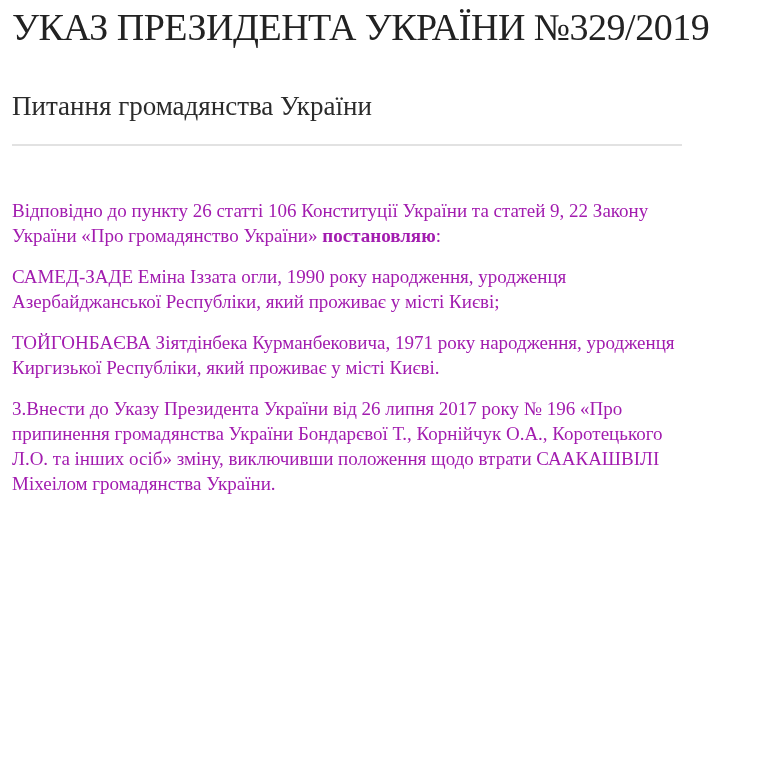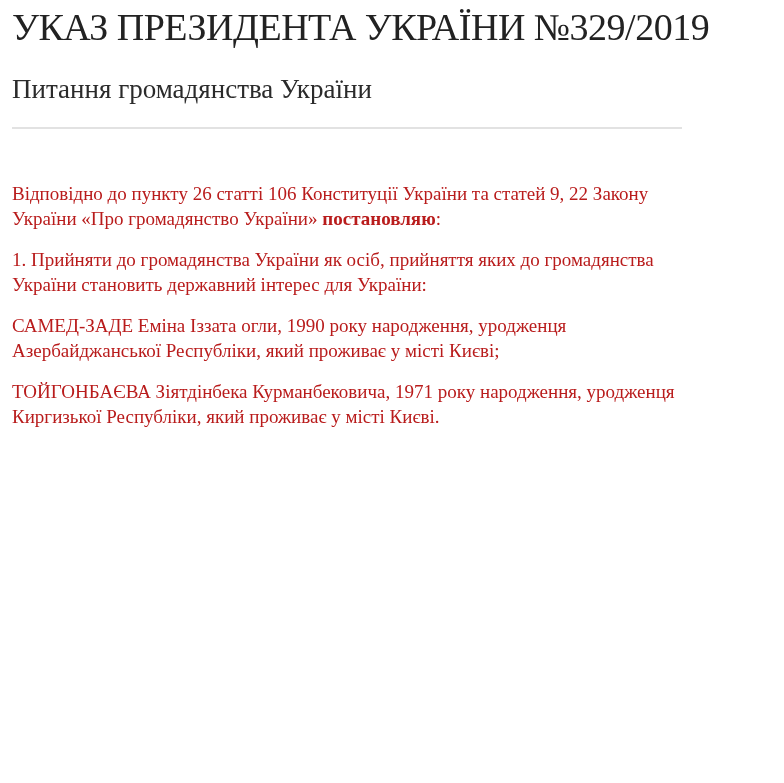--- a/index.html
+++ b/index.html
@@ -24,65 +24,65 @@
   h1.decree-title {
     margin: 6px 0 0 0;
     font-size: 38px;
     line-height: 1.15;
     font-weight: 400;
     color: #222222;
     letter-spacing: -0.5px;
     white-space: nowrap;
   }
   h2.decree-subtitle {
-    margin: 23px 0 0 0;
+    margin: 40px 0 0 0;
     font-size: 27px;
     line-height: 1.2;
     font-weight: 400;
     color: #2b2b2b;
   }
   hr.divider {
     border: none;
     border-top: 2px solid #e2e2e2;
     margin: 22px 0 0 0;
     width: 100%;
   }
   article.decree-body {
     padding-top: 52px;
   }
   article.decree-body p {
     margin: 0 0 16px 0;
     font-size: 19px;
     line-height: 25px;
-    color: #b91c1c;
+    color: #a21caf;
   }
   article.decree-body p strong {
     font-weight: 700;
   }
 </style>
 </head>
 <body>
 
 <main class="page">
 
   <h1 class="decree-title">УКАЗ ПРЕЗИДЕНТА УКРАЇНИ №329/2019</h1>
 
   <h2 class="decree-subtitle">Питання громадянства України</h2>
 
   <hr class="divider">
 
   <article class="decree-body">
 
     <p><span>Відповідно до пункту 26 статті 106 Конституції України та статей 9, 22 Закону України «Про громадянство України» </span><strong>постановляю</strong><span>:</span></p>
 
-    <p>1. Прийняти до громадянства України як осіб, прийняття яких до громадянства України становить державний інтерес для України:</p>
 
 
 
     <p>САМЕД-ЗАДЕ Еміна Іззата огли, 1990 року народження, уродженця Азербайджанської Республіки, який проживає у місті Києві;</p>
 
     <p>ТОЙГОНБАЄВА Зіятдінбека Курманбековича, 1971 року народження, уродженця Киргизької Республіки, який проживає у місті Києві.</p>
 
 
+    <p>3.Внести до Указу Президента України від 26 липня 2017 року № 196 «Про припинення громадянства України Бондарєвої Т., Корнійчук О.А., Коротецького Л.О. та інших осіб» зміну, виключивши положення щодо втрати СААКАШВІЛІ Міхеілом громадянства України.</p>
 
   </article>
 
 </main>
 
 </body></html>

